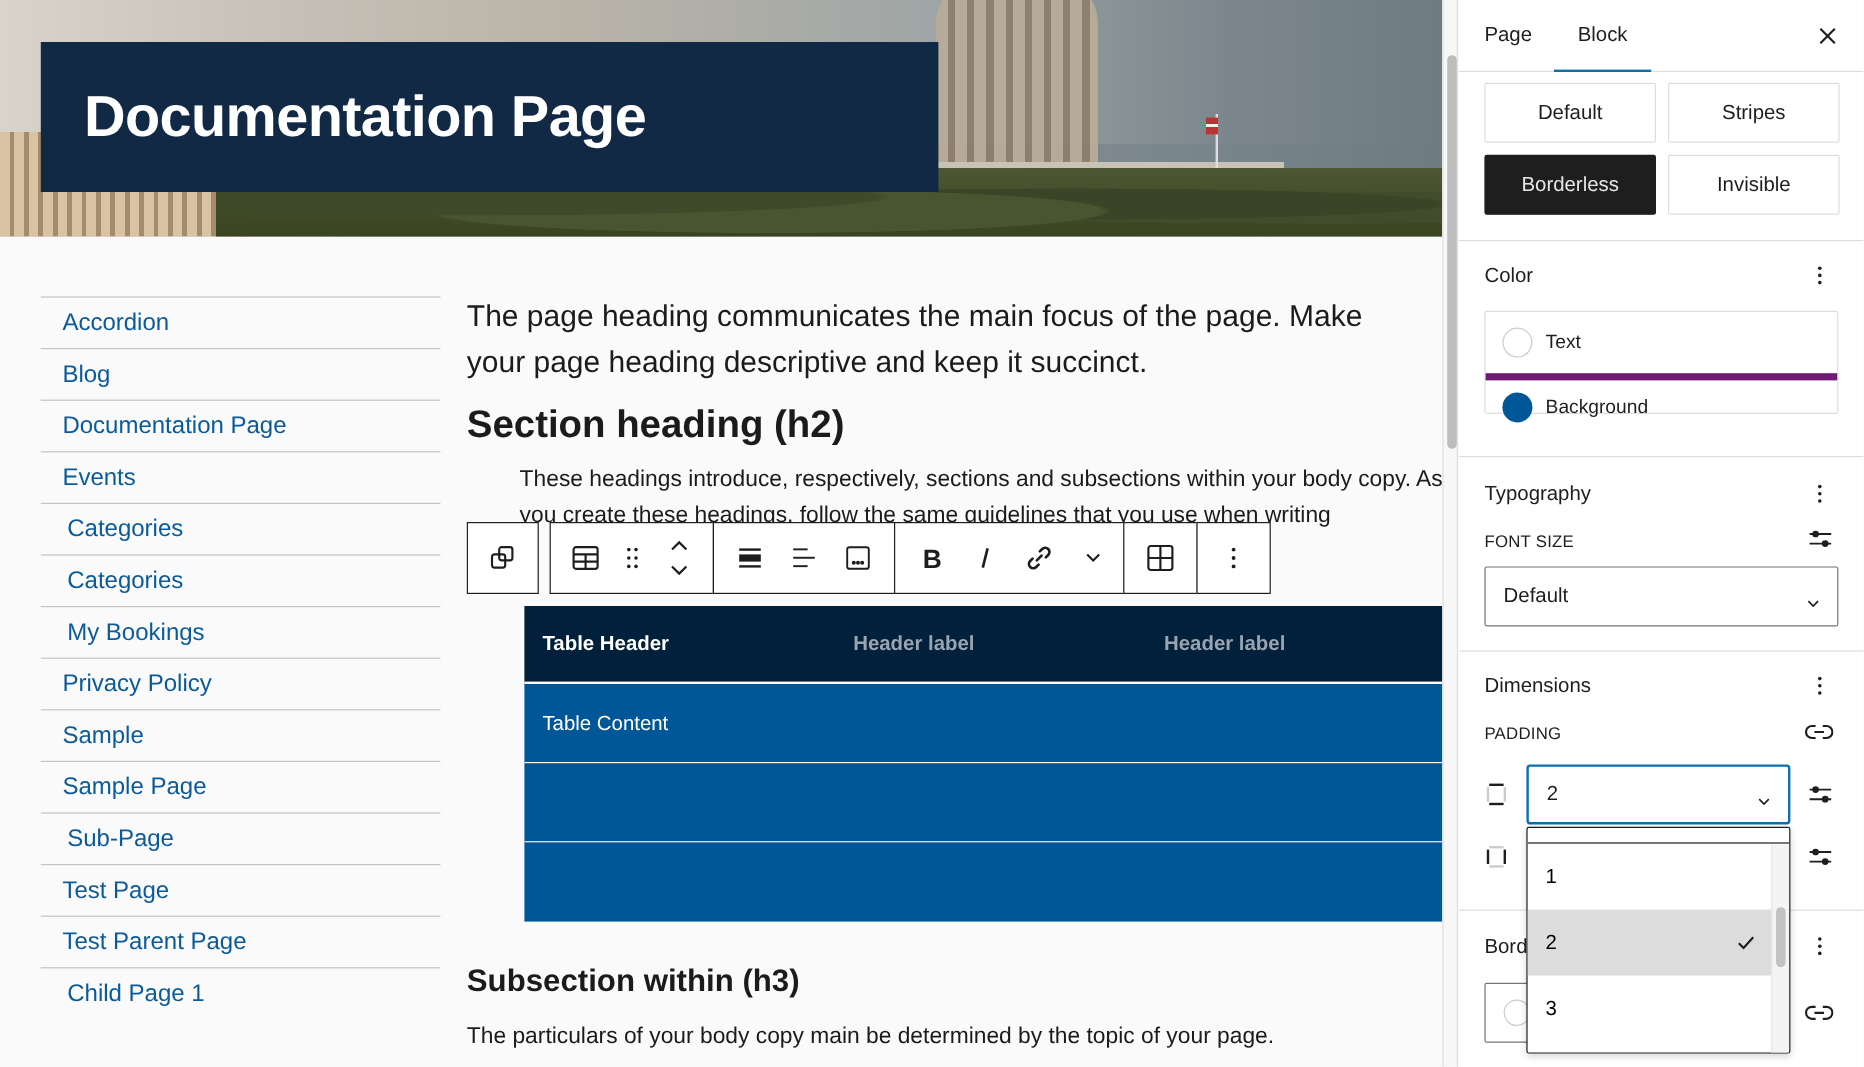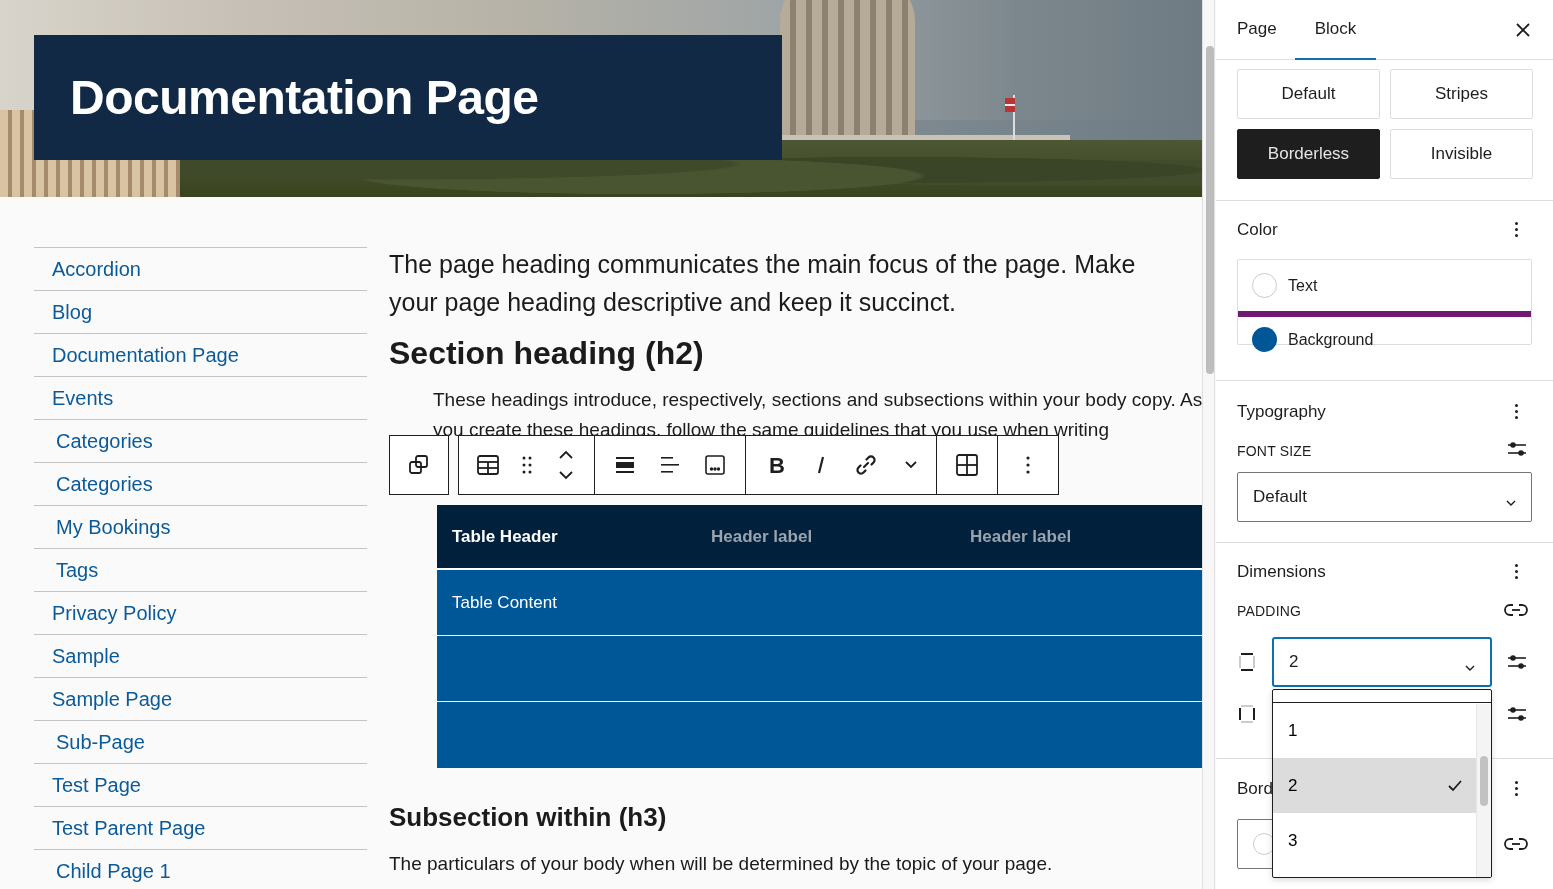--- a/index.html
+++ b/index.html
@@ -122,21 +122,20 @@
     </div>
 
     <nav id="page-nav">
         <a class="nav-item">Accordion</a>
         <a class="nav-item">Blog</a>
         <a class="nav-item">Documentation Page</a>
         <a class="nav-item">Events</a>
         <a class="nav-item child">Categories</a>
         <a class="nav-item child">Categories</a>
         <a class="nav-item child">My Bookings</a>
-        <a class="nav-item child">Tags</a>
         <a class="nav-item">Privacy Policy</a>
         <a class="nav-item">Sample</a>
         <a class="nav-item">Sample Page</a>
         <a class="nav-item child">Sub-Page</a>
         <a class="nav-item">Test Page</a>
         <a class="nav-item">Test Parent Page</a>
         <a class="nav-item child">Child Page 1</a>
       </nav>
 
     <div id="content">
@@ -291,21 +290,21 @@
         <span class="t-cell"></span>
       </div>
       <div class="t-row">
         <span class="t-cell"></span>
         <span class="t-cell"></span>
         <span class="t-cell"></span>
       </div>
     </div>
 
     <h3 class="h3">Subsection within (h3)</h3>
-    <p class="body2">The particulars of your body when will be determined by the topic of your page.</p>
+    <p class="body2">The particulars of your body copy main be determined by the topic of your page.</p>
   </div>
 
   <div id="canvas-scroll">
     <div class="thumb"></div>
   </div>
 
   <aside id="inspector">
     <div class="ins-tabs">
       <div class="ins-tab page">Page</div>
       <div class="ins-tab block">Block</div>

